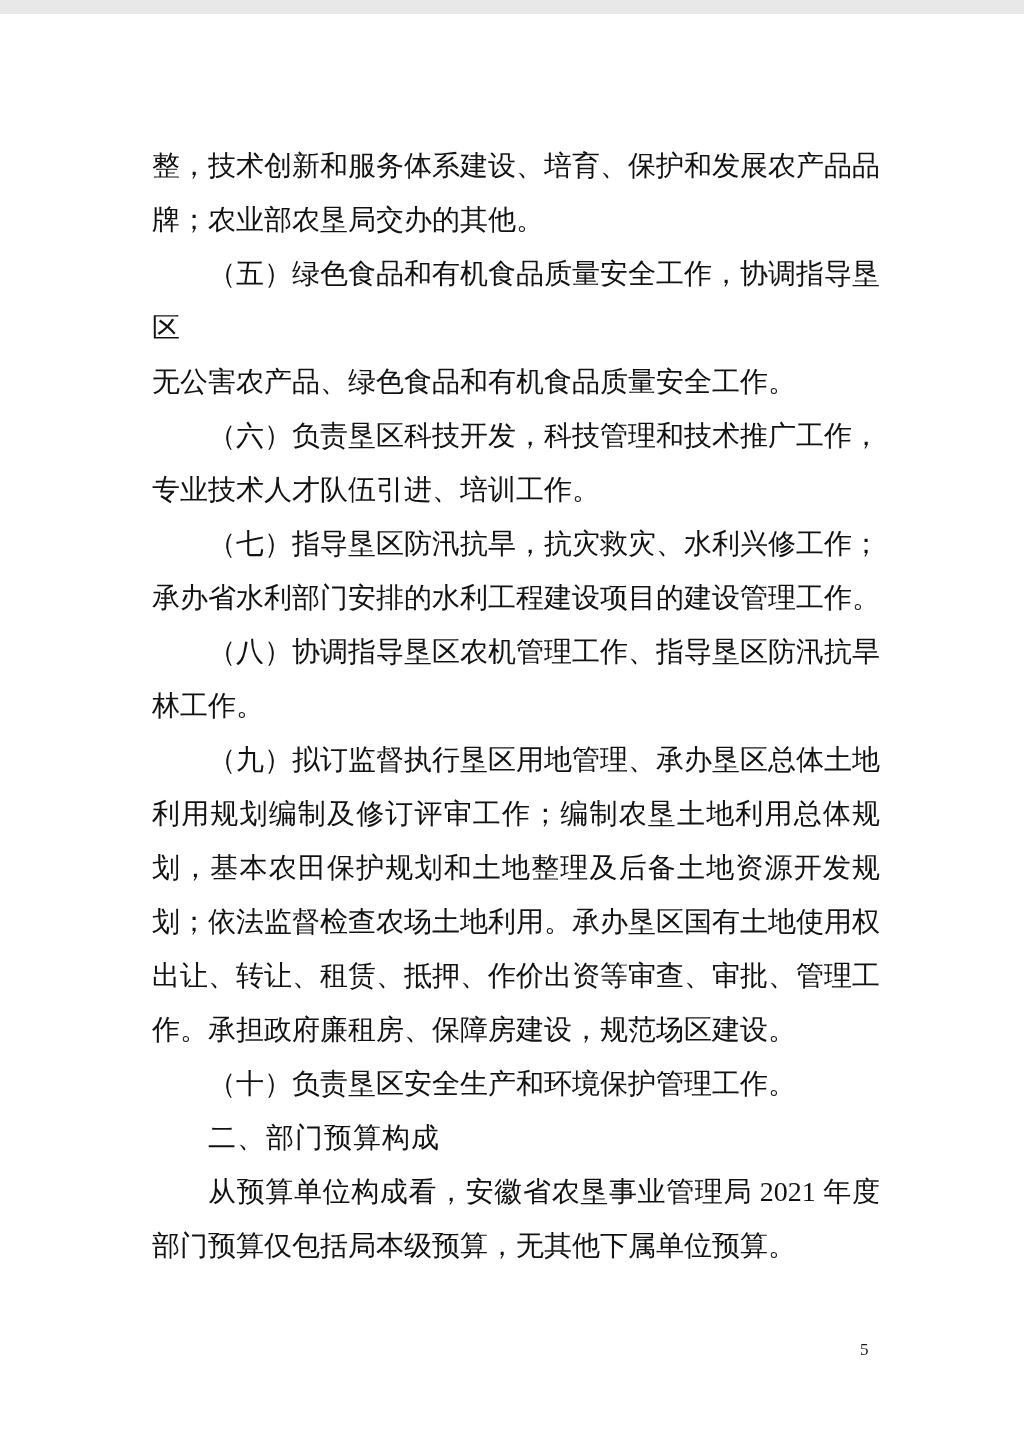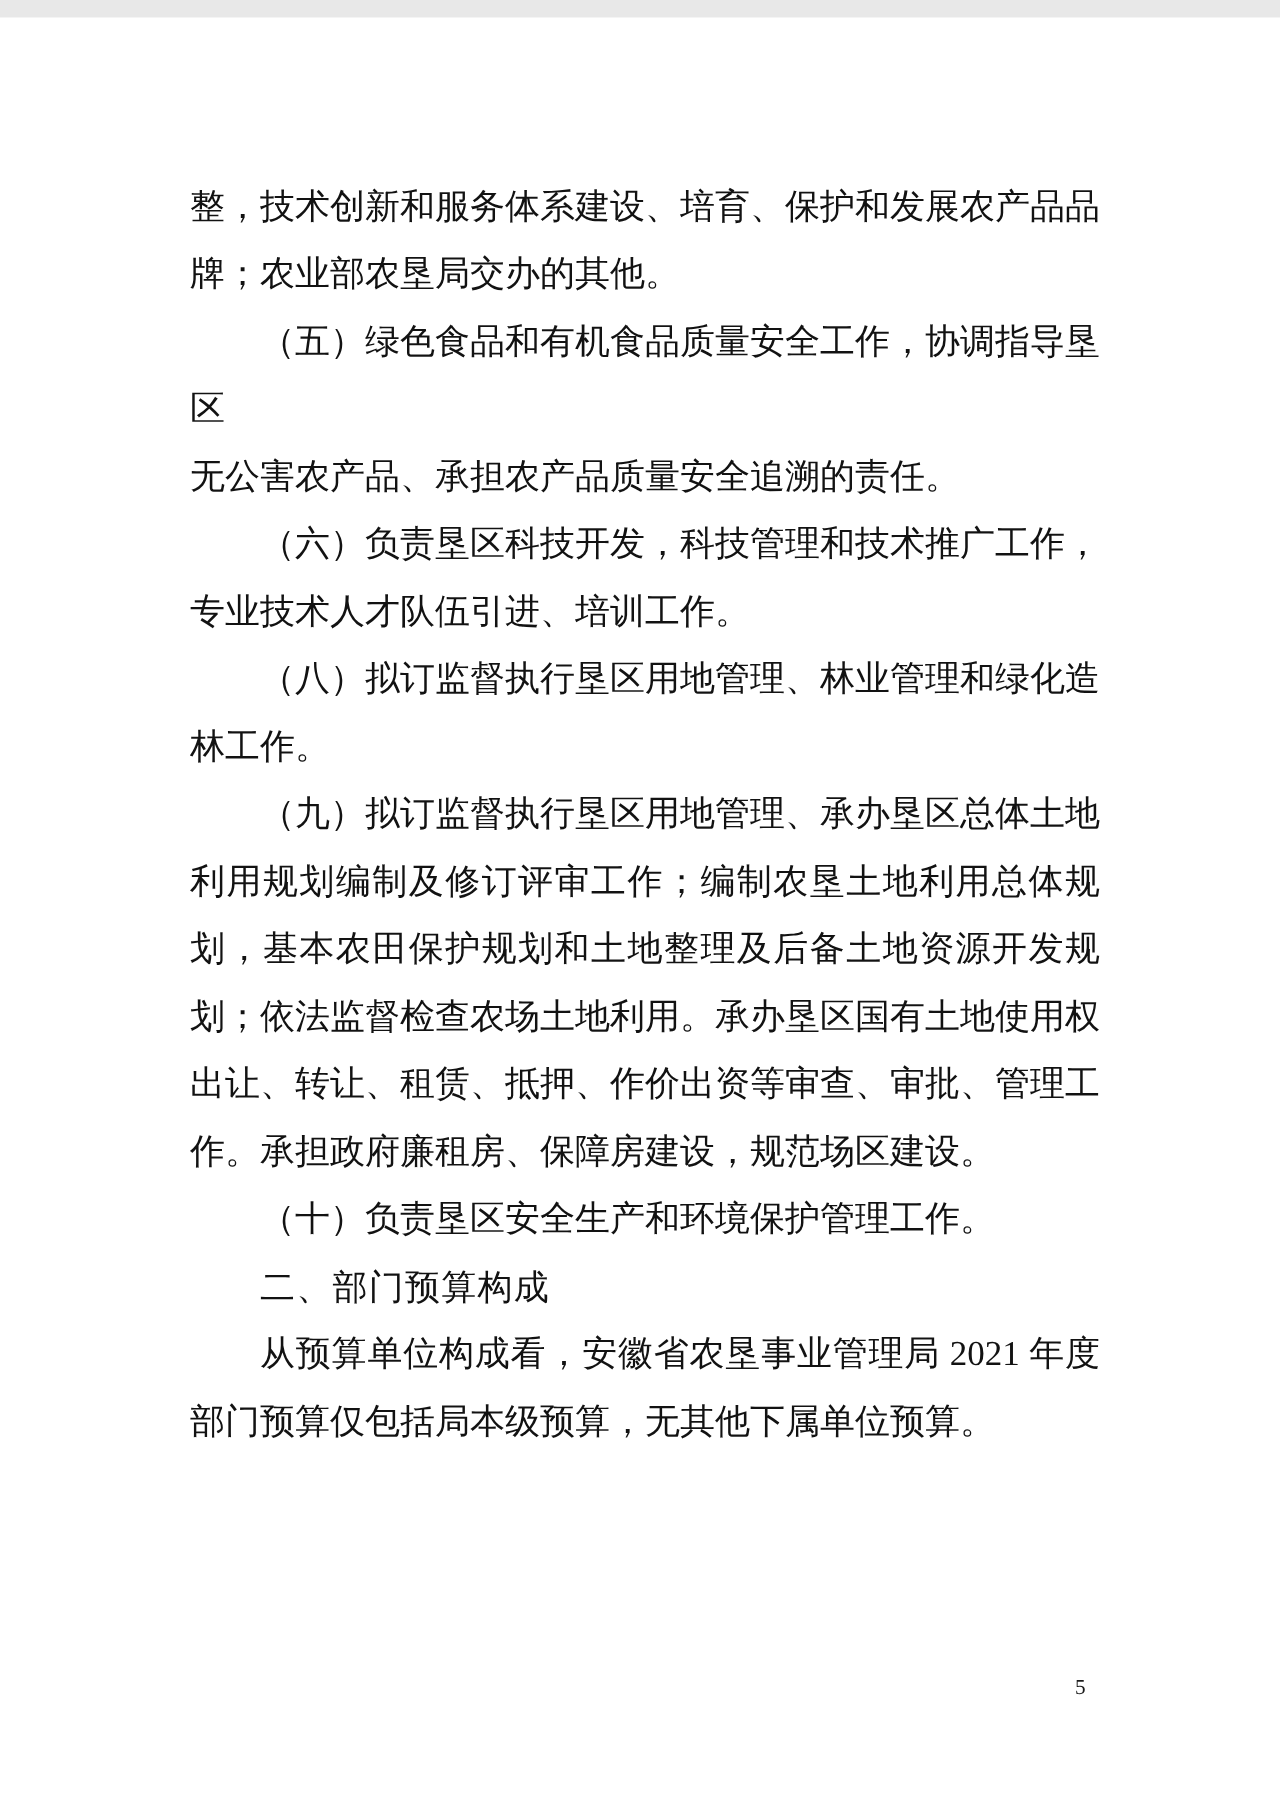--- a/index.html
+++ b/index.html
@@ -67,31 +67,35 @@
 <div class="page">
   <div class="content">
 
     <div class="para">
       <div class="line fill">整，技术创新和服务体系建设、培育、保护和发展农产品品</div>
       <div class="line end">牌；农业部农垦局交办的其他。</div>
     </div>
 
     <div class="para">
       <div class="line fill indent">（五）绿色食品和有机食品质量安全工作，协调指导垦区</div>
-      <div class="line end">无公害农产品、承担农产品质量安全追溯的责任。</div>
+      <div class="line end">无公害农产品、绿色食品和有机食品质量安全工作。</div>
     </div>
 
     <div class="para">
       <div class="line fill indent">（六）负责垦区科技开发，科技管理和技术推广工作，</div>
       <div class="line end">专业技术人才队伍引进、培训工作。</div>
     </div>
 
+    <div class="para">
+      <div class="line fill indent">（七）指导垦区防汛抗旱，抗灾救灾、水利兴修工作；</div>
+      <div class="line end">承办省水利部门安排的水利工程建设项目的建设管理工作。</div>
+    </div>
 
     <div class="para">
-      <div class="line fill indent">（八）拟订监督执行垦区用地管理、林业管理和绿化造</div>
+      <div class="line fill indent">（八）协调指导垦区农机管理工作、指导垦区防汛抗旱</div>
       <div class="line end">林工作。</div>
     </div>
 
     <div class="para">
       <div class="line fill indent">（九）拟订监督执行垦区用地管理、承办垦区总体土地</div>
       <div class="line fill">利用规划编制及修订评审工作；编制农垦土地利用总体规</div>
       <div class="line fill">划，基本农田保护规划和土地整理及后备土地资源开发规</div>
       <div class="line fill">划；依法监督检查农场土地利用。承办垦区国有土地使用权</div>
       <div class="line fill">出让、转让、租赁、抵押、作价出资等审查、审批、管理工</div>
       <div class="line end">作。承担政府廉租房、保障房建设，规范场区建设。</div>

